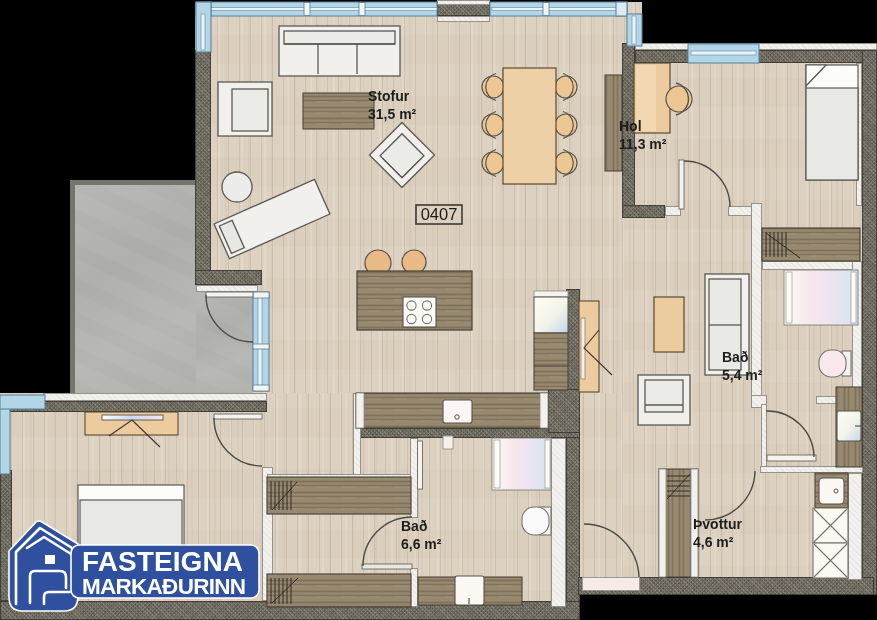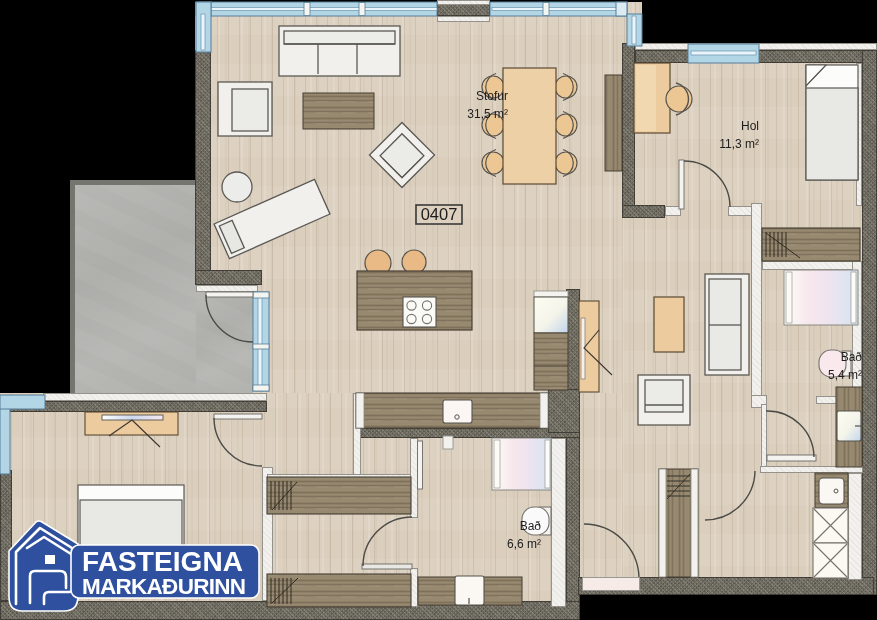--- a/index.html
+++ b/index.html
@@ -16,21 +16,21 @@
       repeating-linear-gradient(-45deg, rgba(20,18,14,.18) 0 1px, rgba(0,0,0,0) 1px 2.6px),
       repeating-linear-gradient(90deg, rgba(255,255,250,.07) 0 1px, rgba(0,0,0,0) 1px 2.2px),
       repeating-linear-gradient(0deg, rgba(0,0,0,.08) 0 1px, rgba(0,0,0,0) 1px 2.8px);
     box-shadow: inset 0 0 0 1px rgba(40,38,32,.65);}
   .ww{position:absolute;background:#f2f1ee;border:1px solid #94928b;box-sizing:border-box;
     background-image:repeating-linear-gradient(45deg, rgba(90,90,85,.07) 0 1px, rgba(0,0,0,0) 1px 4px);}
   .sv{position:absolute;background-color:#b4b4b1;
     background-image:
       linear-gradient(155deg, rgba(255,255,255,.06) 0%, rgba(0,0,0,.03) 40%, rgba(255,255,255,.04) 70%, rgba(0,0,0,.02) 100%),
       repeating-linear-gradient(25deg, rgba(0,0,0,.012) 0 14px, rgba(255,255,255,.015) 14px 31px);}
-  .lbl{position:absolute;font-size:12px;line-height:18px;color:#1d1d1d;text-align:right;width:140px;white-space:nowrap;}
+  .lbl{position:absolute;font-size:14px;line-height:18px;color:#1d1d1d;text-align:left;width:140px;white-space:nowrap;font-weight:bold;}
   svg{position:absolute;left:0;top:0;}
 </style>
 </head>
 <body>
 <div id="plan">
 
   <div class="f" style="left:195px;top:2px;width:447px;height:428px"></div>
 
   <div class="f" style="left:622px;top:43px;width:252px;height:552px"></div>
 
@@ -507,13 +507,14 @@
 
 
 
 
   <div class="lbl" style="left:722px;top:348px">Bað<br>5,4 m²</div>
 
 
   <div class="lbl" style="left:401px;top:517px">Bað<br>6,6 m²</div>
 
 
+  <div class="lbl" style="left:693px;top:515px">Þvottur<br>4,6 m²</div>
 </div>
 
 </body></html>

